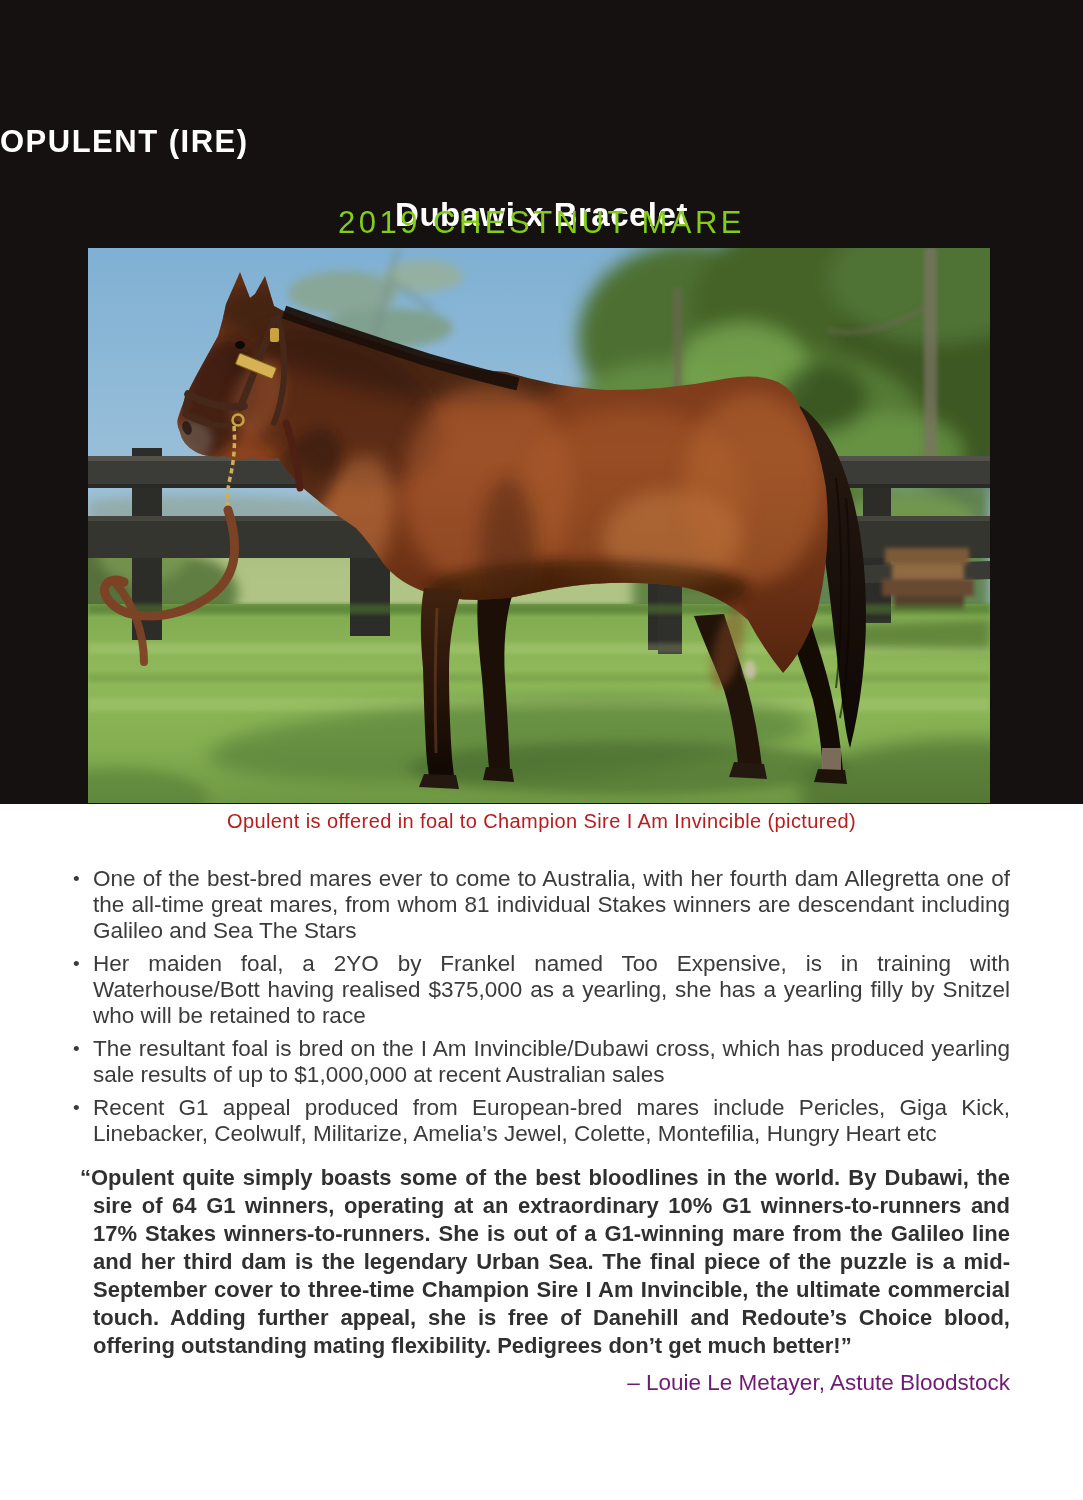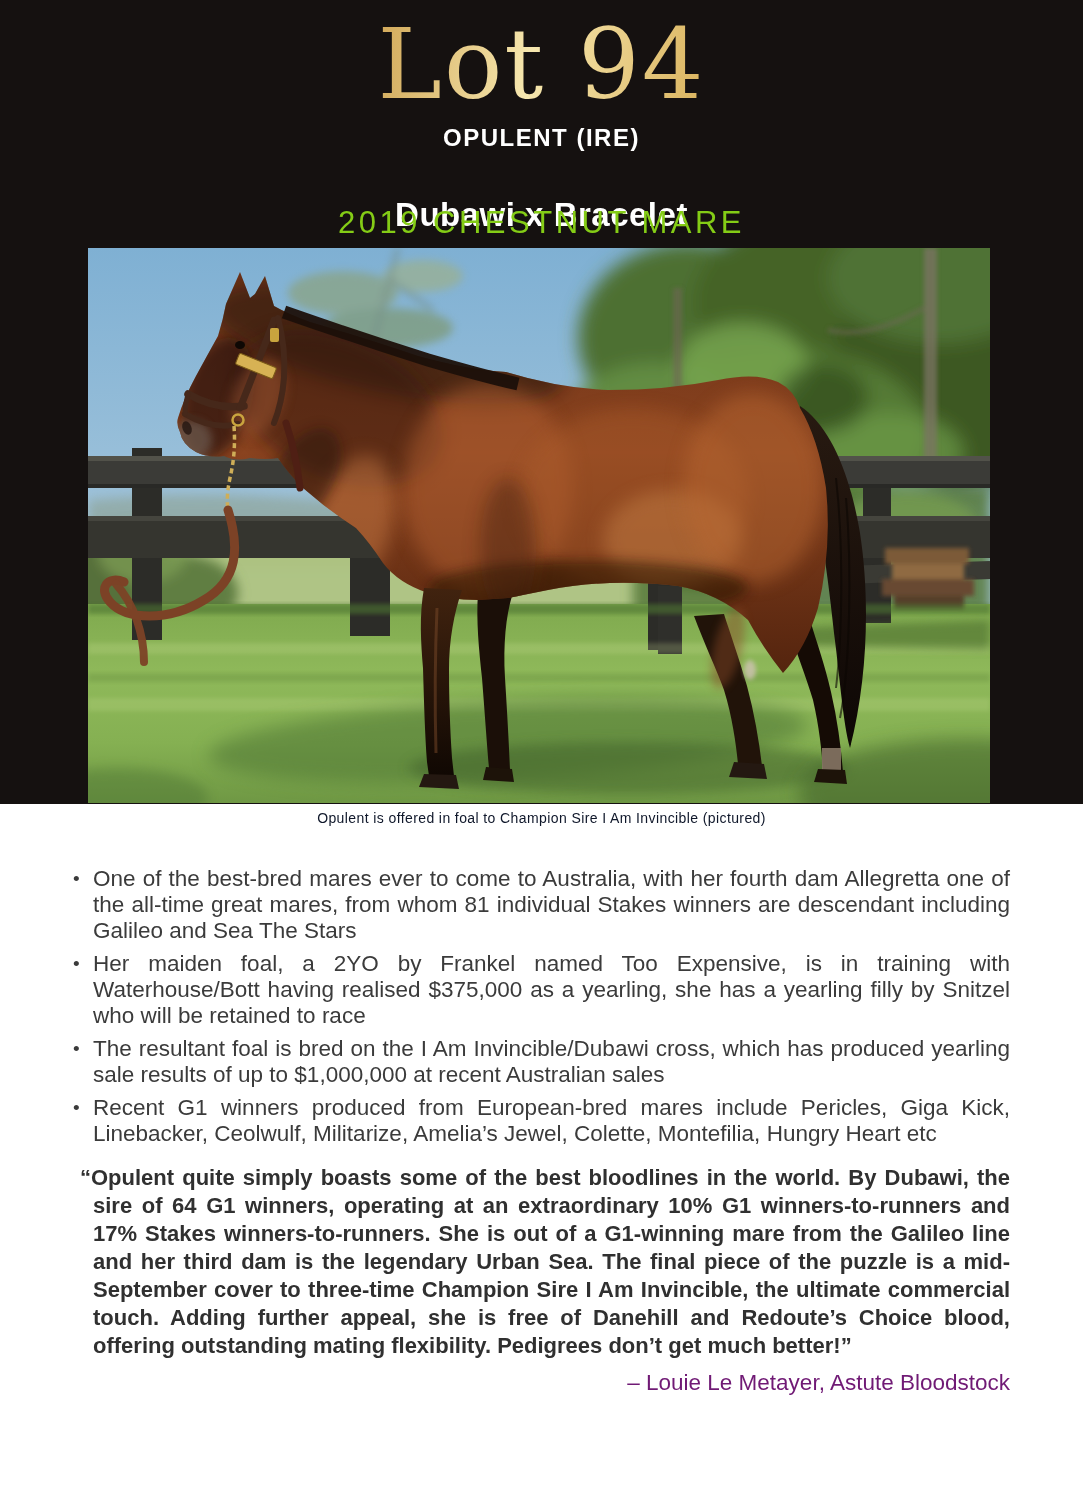--- a/index.html
+++ b/index.html
@@ -10,47 +10,46 @@
   
   .hero { position:absolute; left:0; top:0; width:1083px; height:804px; background:#151110; }
   .lot-title {
     position:absolute; top:16px; left:0; width:100%; text-align:center;
     font-family:"DejaVu Serif", serif; font-weight:400;
     font-size:97px; line-height:1.02; letter-spacing:2px;
     background:linear-gradient(100deg,#7e5318 6%,#c08a2e 27%,#f6e7af 49%,#cf9f3e 72%,#7e5318 96%);
     -webkit-background-clip:text; background-clip:text;
     -webkit-text-fill-color:transparent; color:transparent;
   }
-  .horse-name { position:absolute; top:124px; left:0; width:100%; text-align:center;
-    color:#ffffff; font-weight:700; font-size:24px; letter-spacing:1.5px; }
+  .horse-name { position:absolute; top:124px; left:0; width:100%; 
+    color:#ffffff; font-weight:700; font-size:31px; letter-spacing:1.5px; }
   .pedigree  { position:absolute; top:164px; left:0; width:100%; text-align:center;
     color:#ffffff; font-weight:700; font-size:33px; letter-spacing:0.5px;margin-top:32px; }
   .foal-desc { position:absolute; top:205px; left:0; width:100%; text-align:center;
     color:#84cc16; font-weight:400; font-size:31px; letter-spacing:3.5px; }
   .photo { position:absolute; left:88px; top:248px; width:902px; height:555px; overflow:hidden; }
   .photo svg { display:block; width:902px; height:555px; }
 
   
   .caption { position:absolute; top:810px; left:0; width:100%; text-align:center;
-    color:#0f172a; font-size:14px; letter-spacing:0.4px; }
+    color:#b91c1c; font-size:20px; letter-spacing:0.4px; }
   .content { position:absolute; top:866px; left:93px; width:917px; color:#3b3b3b; }
   ul.bullets { list-style:none; }
   ul.bullets li { position:relative; font-size:22.5px; line-height:26px;
     text-align:justify; margin-bottom:7px; }
   ul.bullets li::before { content:"\2022"; position:absolute; left:-20px; top:0;
     font-size:19px; color:#3b3b3b; }
   .quote { margin-top:17px; font-weight:700; color:#303030;
     font-size:22px; line-height:28px; text-align:justify; text-indent:-13px; }
   .attribution { margin-top:10px; text-align:right; font-size:22.5px; color:#701a75; }
 </style>
 </head>
 <body>
 
 <div class="hero">
-  <div class="lot-title">Lot 94</div>
   <div class="horse-name">OPULENT (IRE)</div>
   <div class="pedigree">Dubawi x Bracelet</div>
   <div class="foal-desc">2019 CHESTNUT MARE</div>
 
   <div class="photo">
 
     <svg viewBox="0 0 902 555" preserveAspectRatio="none">
       <defs>
         <linearGradient id="skyG" x1="0" y1="0" x2="0" y2="1">
           <stop offset="0" stop-color="#7fb0d3"></stop>
@@ -233,17 +232,17 @@
   </div>
 </div>
 
 <div class="caption">Opulent is offered in foal to Champion Sire I Am Invincible (pictured)</div>
 
 <div class="content">
   <ul class="bullets">
     <li>One of the best-bred mares ever to come to Australia, with her fourth dam Allegretta one of the all-time great mares, from whom 81 individual Stakes winners are descendant including Galileo and Sea The Stars</li>
     <li>Her maiden foal, a 2YO by Frankel named Too Expensive, is in training with Waterhouse/Bott having realised $375,000 as a yearling, she has a yearling filly by Snitzel who will be retained to race</li>
     <li>The resultant foal is bred on the I Am Invincible/Dubawi cross, which has produced yearling sale results of up to $1,000,000 at recent Australian sales</li>
-    <li>Recent G1 winners produced from European-bred mares include Pericles, Giga Kick, Linebacker, Ceolwulf, Militarize, Amelia’s Jewel, Colette, Montefilia, Hungry Heart etc</li>
+    <li>Recent G1 appeal produced from European-bred mares include Pericles, Giga Kick, Linebacker, Ceolwulf, Militarize, Amelia’s Jewel, Colette, Montefilia, Hungry Heart etc</li>
   </ul>
   <p class="quote">“Opulent quite simply boasts some of the best bloodlines in the world. By Dubawi, the sire of 64 G1 winners, operating at an extraordinary 10% G1 winners-to-runners and 17% Stakes winners-to-runners. She is out of a G1-winning mare from the Galileo line and her third dam is the legendary Urban Sea. The final piece of the puzzle is a mid-September cover to three-time Champion Sire I Am Invincible, the ultimate commercial touch. Adding further appeal, she is free of Danehill and Redoute’s Choice blood, offering outstanding mating flexibility. Pedigrees don’t get much better!”</p>
   <p class="attribution">– Louie Le Metayer, Astute Bloodstock</p>
 </div>
 
 </body></html>

